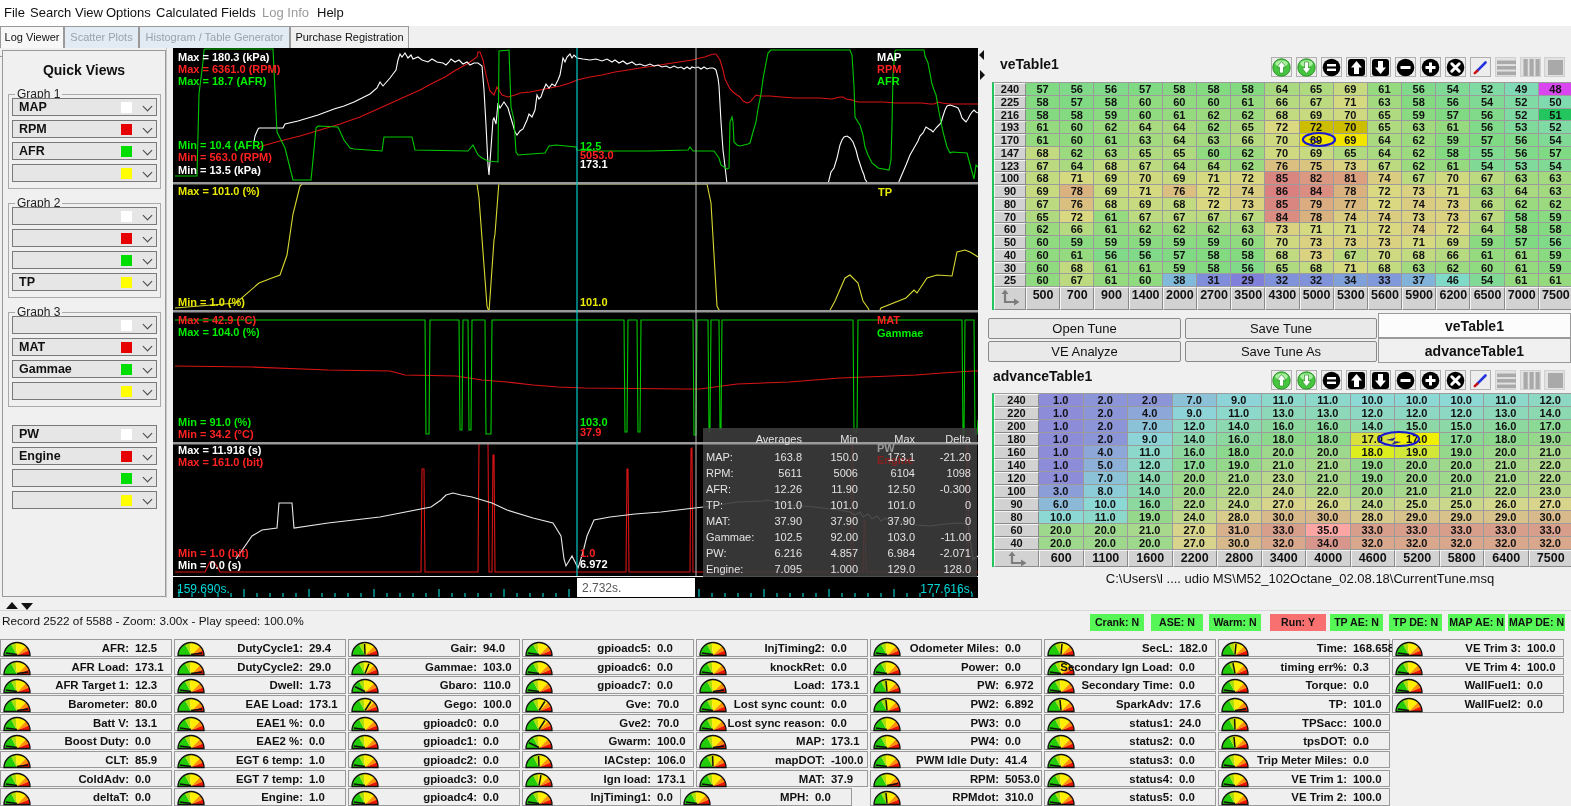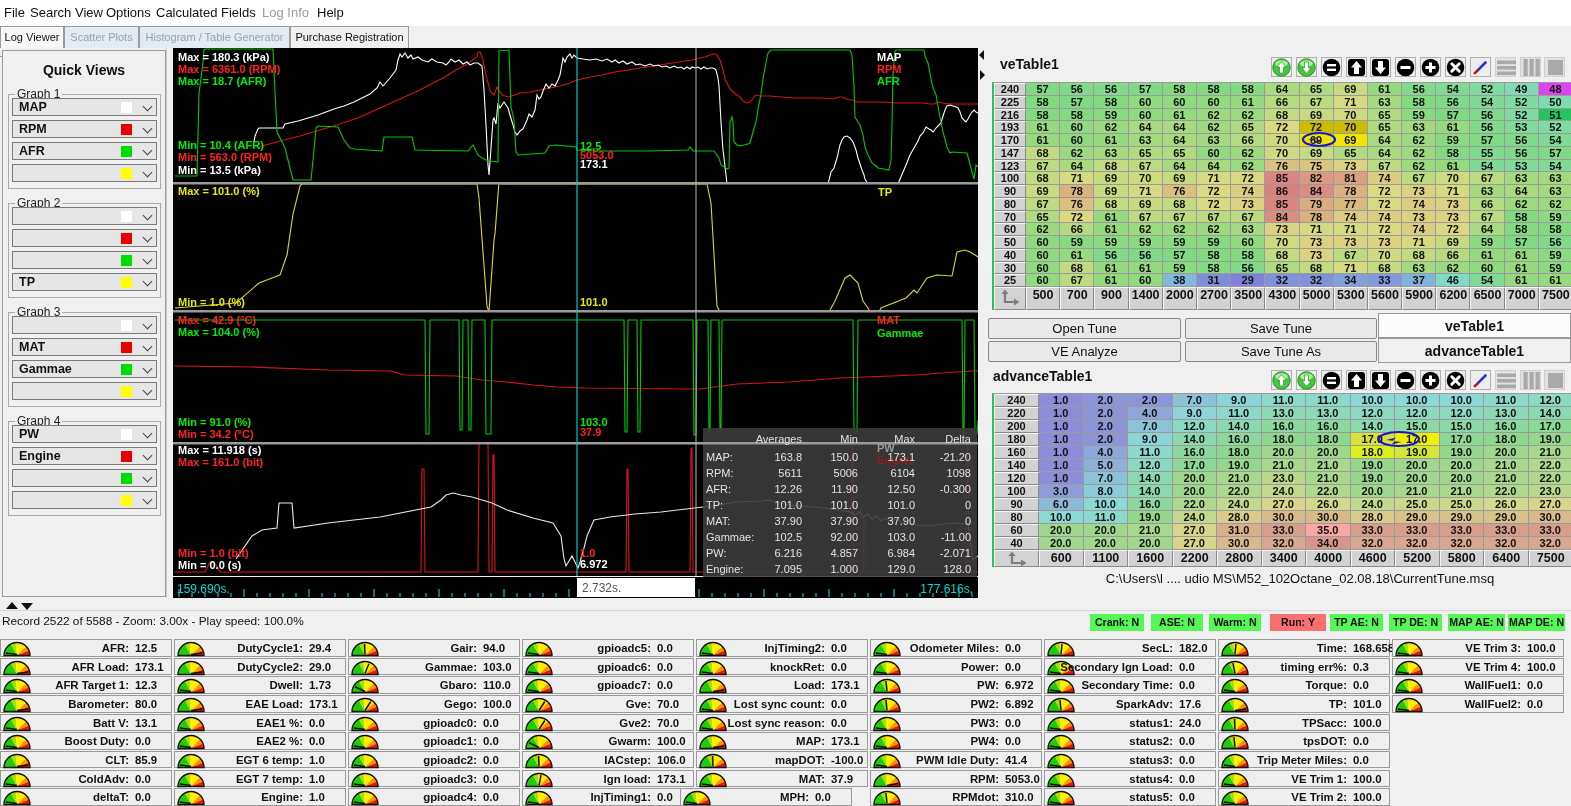--- a/index.html
+++ b/index.html
@@ -130,23 +130,20 @@
       <div class="cmb" style="top:309px">
         <span class="cl">Gammae</span>
         <span class="sw" style="background:#00dd00"></span>
         <span class="chv"></span>
       </div>
       <div class="cmb" style="top:331px">
         <span class="cl"></span>
         <span class="sw" style="background:#ffff00"></span>
         <span class="chv"></span>
       </div>
-      <fieldset class="grp" style="top:363px">
-        <legend>Graph 4</legend>
-      </fieldset>
       <div class="cmb" style="top:374px">
         <span class="cl">PW</span>
         <span class="sw" style="background:#fff"></span>
         <span class="chv"></span>
       </div>
       <div class="cmb" style="top:396px">
         <span class="cl">Engine</span>
         <span class="sw" style="background:#e60000"></span>
         <span class="chv"></span>
       </div>

